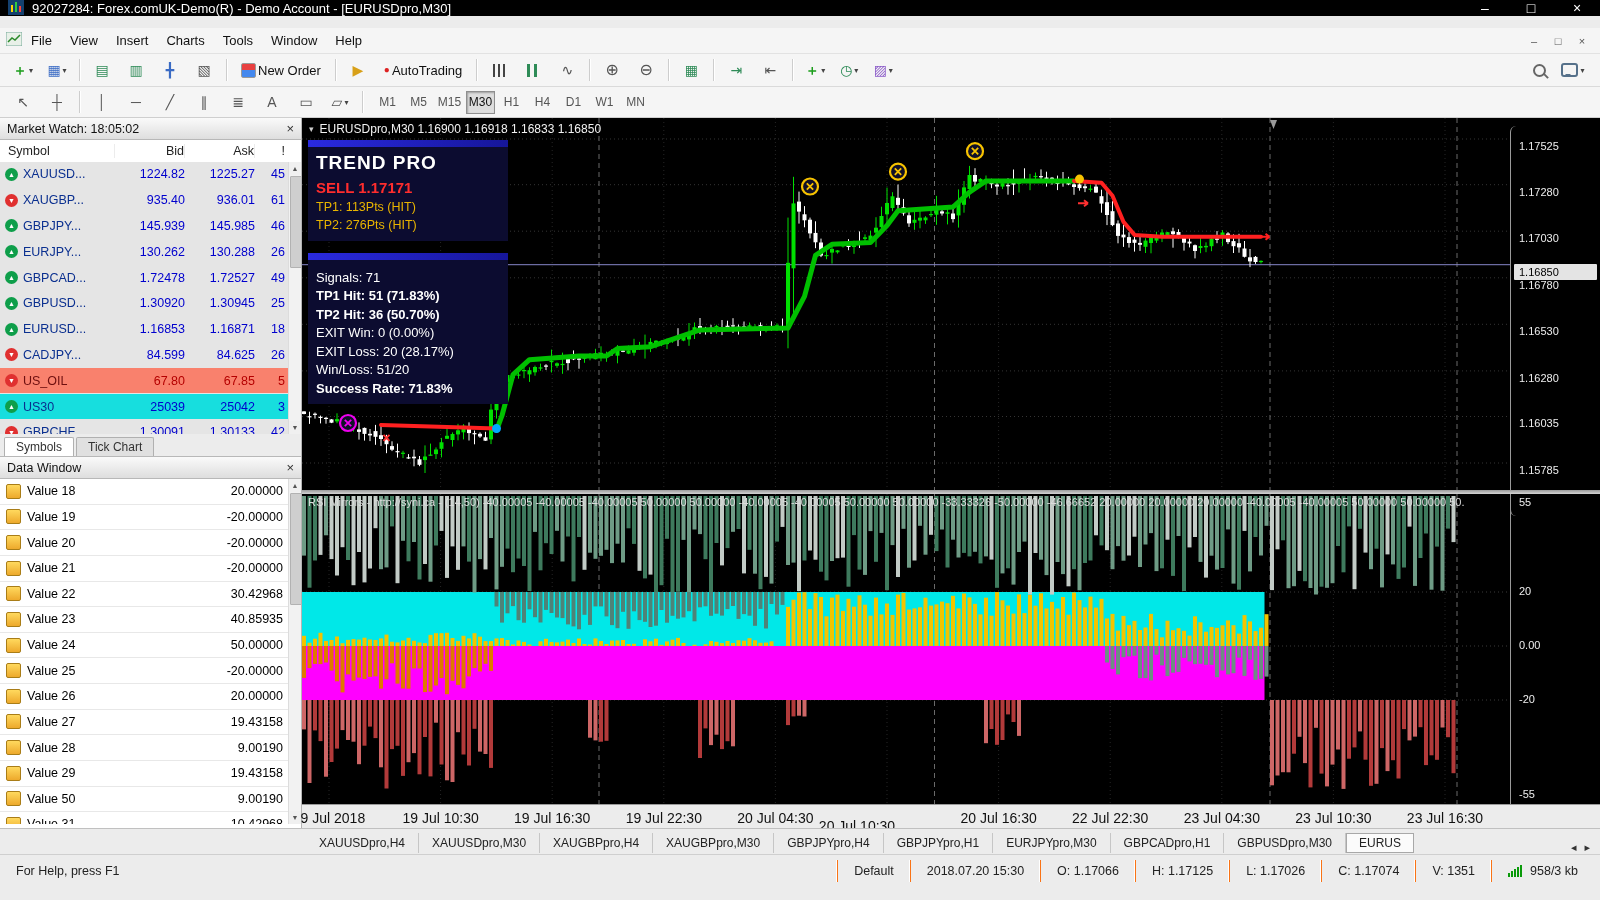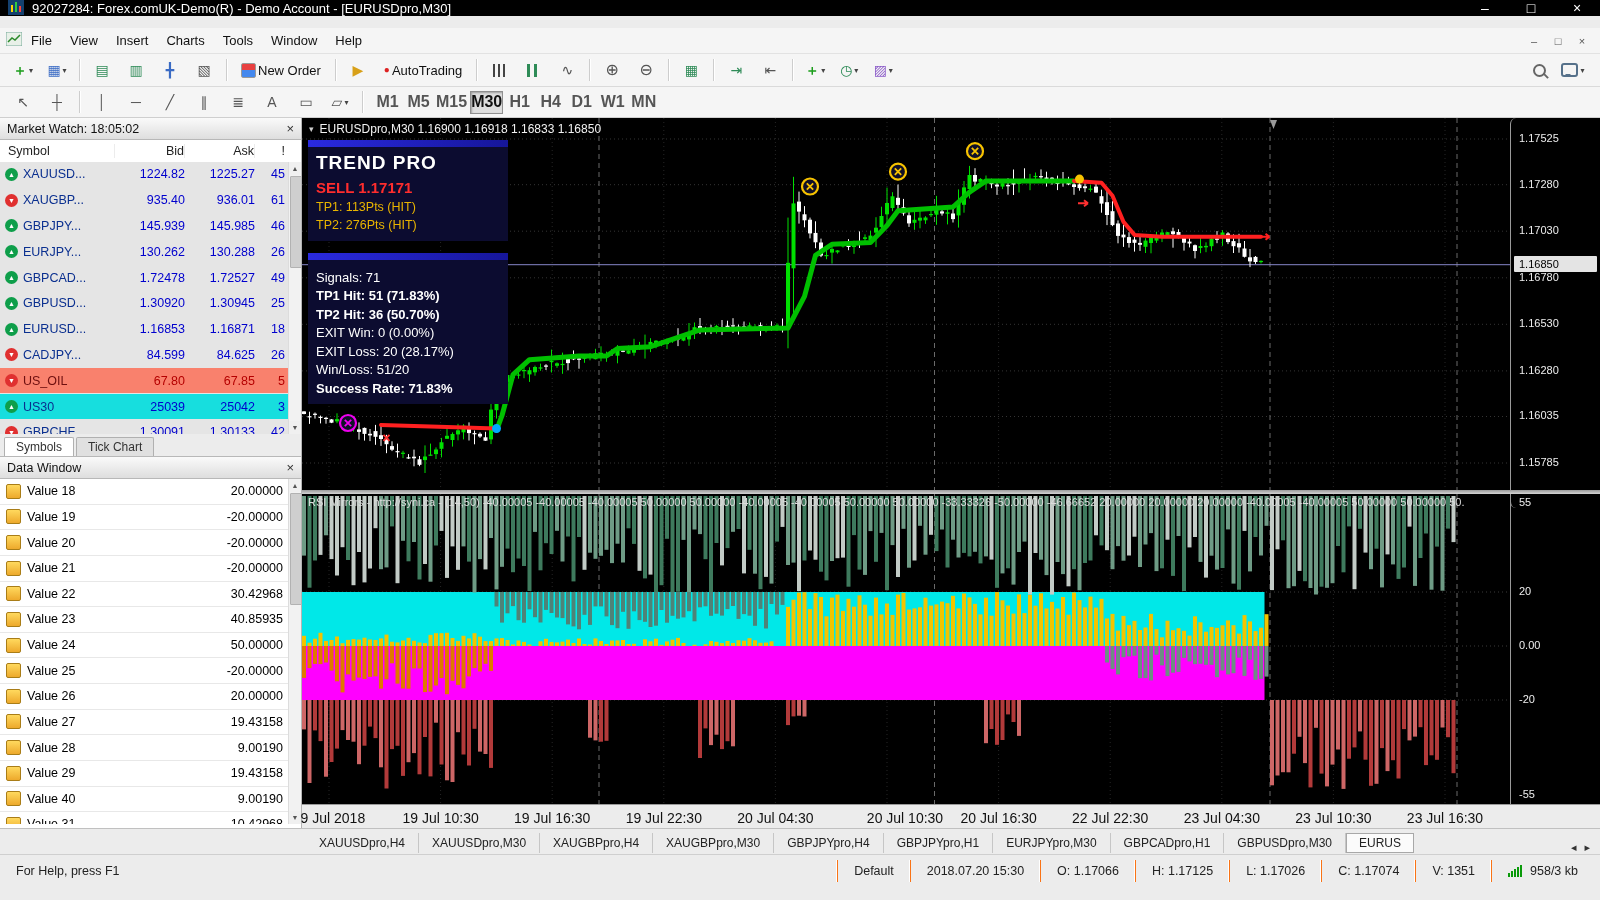--- a/index.html
+++ b/index.html
@@ -37,21 +37,21 @@
   .bars-ic{width:13px;height:13px;background:repeating-linear-gradient(90deg,#444 0 2px,transparent 2px 5px);display:inline-block;}
   .candle-ic{width:13px;height:13px;background:repeating-linear-gradient(90deg,#2e8b57 0 3px,transparent 3px 7px);display:inline-block;}
   .no-ic{width:13px;height:13px;border:1px solid #999;border-radius:2px;display:inline-block;
          background:linear-gradient(180deg,#e84040 0 50%,#4488ee 50% 100%);}
   .mag-ic{width:9px;height:9px;border:2px solid #666;border-radius:50%;display:inline-block;position:relative;}
   .mag-ic::after{content:'';position:absolute;width:6px;height:2px;background:#666;transform:rotate(45deg);right:-5px;bottom:-2px;}
   .bub-ic{width:13px;height:10px;border:2px solid #56718a;border-radius:3px;display:inline-block;position:relative;}
   .bub-ic::after{content:'';position:absolute;left:2px;bottom:-5px;border:3px solid transparent;border-top-color:#56718a;}
   .tb-right{margin-left:auto;display:flex;align-items:center;padding-right:10px;}
   .tf-group{display:inline-flex;margin-left:4px;}
-  .tfbtn{min-width:27px;height:21px;font-size:16px;font-weight:bold;color:#555;display:inline-flex;
+  .tfbtn{min-width:27px;height:21px;font-size:12px;font-weight:normal;color:#555;display:inline-flex;
          align-items:center;justify-content:center;border:1px solid transparent;margin:0 1px;}
   .tfbtn.active{background:#dedede;border:1px solid #8f8f8f;box-shadow:inset 1px 1px 2px rgba(0,0,0,.28);color:#111;}
 
   .leftpanel{position:absolute;left:0;top:118px;width:302px;height:710px;background:#fff;
              border-right:1px solid #b5b5b5;box-sizing:border-box;}
   .panel-title{position:absolute;left:0;right:0;top:0;height:22px;display:flex;align-items:center;
                padding:0 7px;background:linear-gradient(#fafafa,#dedede);border-bottom:1px solid #b8b8b8;
                font-size:12.5px;color:#111;box-sizing:border-box;}
   .panel-title.dwt{top:339px;}
   .pclose{margin-left:auto;font-size:13px;color:#333;}
@@ -86,21 +86,21 @@
   .dw-val{width:110px;text-align:right;color:#000;padding-right:18px;}
   .vscroll{position:absolute;width:13px;background:#f2f2f2;border-left:1px solid #dcdcdc;box-sizing:border-box;z-index:3;}
   .mw-sb{right:0;top:44px;height:272px;}
   .dw-sb{right:0;top:361px;height:345px;}
   .vs-arrow{position:absolute;left:0;width:12px;height:13px;font-size:7px;color:#555;display:flex;
             align-items:center;justify-content:center;background:#f0f0f0;}
   .vs-thumb{position:absolute;left:1px;width:10px;background:#cfcfcf;border:1px solid #b2b2b2;border-radius:1px;}
 
   .chartregion{position:absolute;left:302px;top:118px;width:1298px;height:710px;background:#000;}
   .main-plot{position:absolute;left:0;top:0;width:1208px;height:372px;overflow:hidden;}
-  .main-scale{position:absolute;left:1208px;top:0;width:90px;height:390px;border-left:1px solid #9a9a9a;box-sizing:border-box;border-radius:6px;}
+  .main-scale{position:absolute;left:1208px;top:8px;width:90px;height:390px;border-left:1px solid #9a9a9a;box-sizing:border-box;border-radius:6px;}
   .ps-label{position:absolute;left:8px;font-size:11px;color:#ededed;}
   .ps-current{position:absolute;left:3px;right:3px;background:#e4e4e4;color:#000;font-size:11px;
               padding:2px 5px;border-radius:1px;}
   .splitter{position:absolute;left:0;top:372px;width:1298px;height:4px;background:linear-gradient(#9a9a9a,#d4d4d4);}
   .ind-plot{position:absolute;left:0;top:376px;width:1208px;height:310px;overflow:hidden;}
   .ind-scale{position:absolute;left:1208px;top:376px;width:90px;height:310px;border-left:1px solid #9a9a9a;box-sizing:border-box;}
   .time-axis{position:absolute;left:0;top:686px;width:1298px;height:24px;background:#ececec;border-top:1px solid #9a9a9a;
              font-size:14px;color:#111;box-sizing:border-box;}
   .ta-label{position:absolute;top:5px;transform:translateX(-50%);white-space:nowrap;}
   .chart-header{position:absolute;left:7px;top:4px;font-size:12px;color:#f2f2f2;z-index:7;display:flex;gap:6px;align-items:center;}
@@ -467,21 +467,21 @@
           <span class="dw-label">Value 28</span>
           <span class="dw-val">9.00190</span>
         </div>
         <div class="dw-row">
           <span class="dw-ic"></span>
           <span class="dw-label">Value 29</span>
           <span class="dw-val">19.43158</span>
         </div>
         <div class="dw-row">
           <span class="dw-ic"></span>
-          <span class="dw-label">Value 40</span>
+          <span class="dw-label">Value 50</span>
           <span class="dw-val">9.00190</span>
         </div>
         <div class="dw-row">
           <span class="dw-ic"></span>
           <span class="dw-label">Value 31</span>
           <span class="dw-val">-10.42968</span>
         </div>
       </div>
     <div class="vscroll dw-sb">
       <span class="vs-arrow" style="top:0">▲</span>
@@ -1541,21 +1541,21 @@
         <div class="ps-label" style="top: 145px;">0.00</div>
         <div class="ps-label" style="top: 199px;">-20</div>
         <div class="ps-label" style="top: 293.5px;">-55</div>
       </div>
     <div class="time-axis">
         <span class="ta-label" style="left: 27px;">19 Jul 2018</span>
         <span class="ta-label" style="left: 138.6px;">19 Jul 10:30</span>
         <span class="ta-label" style="left: 250.2px;">19 Jul 16:30</span>
         <span class="ta-label" style="left: 361.8px;">19 Jul 22:30</span>
         <span class="ta-label" style="left: 473.4px;">20 Jul 04:30</span>
-        <span class="ta-label" style="left: 603px;">20 Jul 10:30</span>
+        <span class="ta-label" style="left: 555px; margin-top: 8px;">20 Jul 10:30</span>
         <span class="ta-label" style="left: 696.6px;">20 Jul 16:30</span>
         <span class="ta-label" style="left: 808.2px;">22 Jul 22:30</span>
         <span class="ta-label" style="left: 919.8px;">23 Jul 04:30</span>
         <span class="ta-label" style="left: 1031.4px;">23 Jul 10:30</span>
         <span class="ta-label" style="left: 1143px;">23 Jul 16:30</span>
       </div>
   </div>
 
   <div class="tabsbar">
     <div class="ctab-list">

